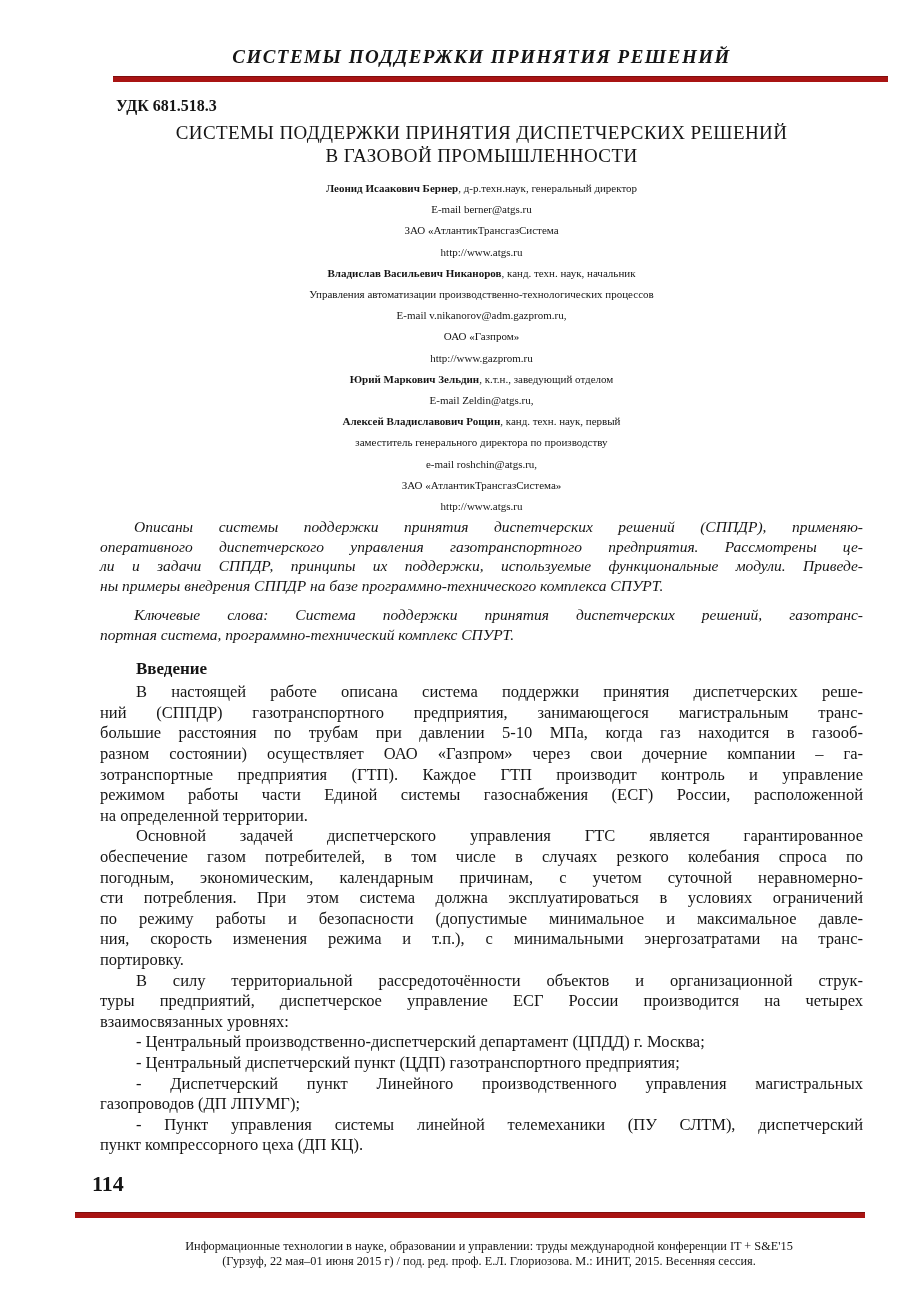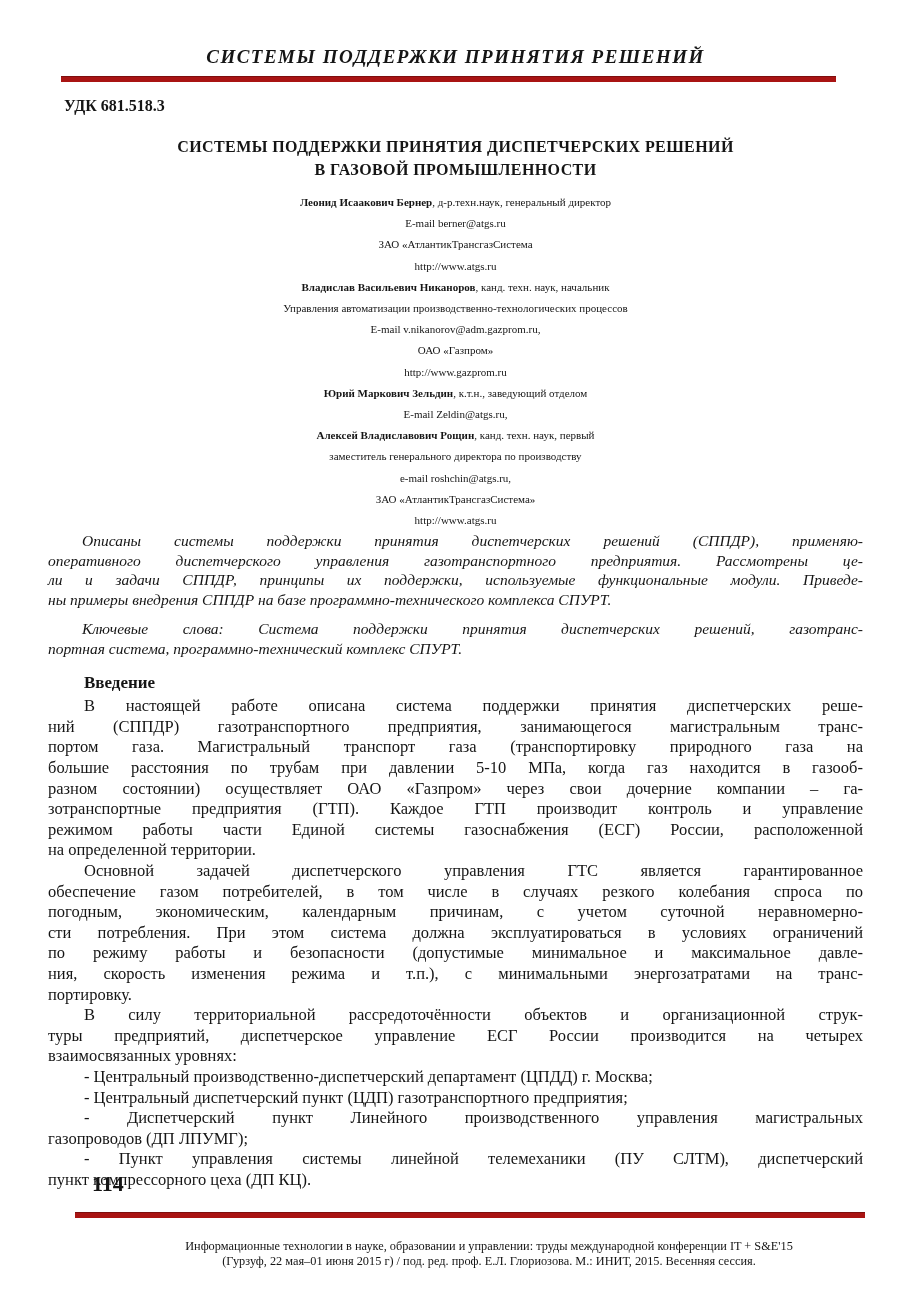--- a/index.html
+++ b/index.html
@@ -5,21 +5,21 @@
   html,body { margin:0; padding:0; background:#e8e8e8; }
   .page {
     position: relative;
     width: 919px; height: 1300px;
     margin: 0 auto;
     background: #ffffff;
     font-family: "Liberation Serif", "DejaVu Serif", serif;
     color: #151515;
     overflow: hidden;
   }
-  .content { padding: 46px 56px 0 48px; }
+  .content { padding: 46px 56px 0 100px; }
 
   .running-head {
     text-align: center;
     font-style: italic;
     font-weight: bold;
     font-size: 19px;
     letter-spacing: 1.5px;
     line-height: 22px;
   }
   .rule {
@@ -30,24 +30,24 @@
     background: #a91413;
     border-top: 1px solid #7d0e0e;
   }
   .udk {
     margin-top: 15px;
     margin-left: 16px;
     font-weight: bold;
     font-size: 16px;
   }
   .title {
-    margin-top: 21px;
+    margin-top: 7px;
     text-align: center;
-    font-weight: bold;
-    font-size: 16px;
+    font-weight: normal;
+    font-size: 19px;
     line-height: 22.5px;
     letter-spacing: 0.4px;
   }
   .authors {
     margin-top: 11px;
     text-align: center;
     font-size: 11px;
     line-height: 21.2px;
   }
   .authors .a-name { font-weight: bold; }
@@ -143,21 +143,20 @@
     <div class="keywords" id="keywords">
         <div class="line jst">Ключевые слова: Система поддержки принятия диспетчерских решений, газотранс-</div>
         <div class="line">портная система, программно-технический комплекс СПУРТ.</div>
       </div>
 
     <div class="body-blocks" id="body-blocks">
         <div class="section-heading">Введение</div>
         <div class="para">
           <div class="line jst">В настоящей работе описана система поддержки принятия диспетчерских реше-</div>
           <div class="line jst">ний (СППДР) газотранспортного предприятия, занимающегося магистральным транс-</div>
-          <div class="line jst">портом газа. Магистральный транспорт газа (транспортировку природного газа на</div>
           <div class="line jst">большие расстояния по трубам при давлении 5-10 МПа, когда газ находится в газооб-</div>
           <div class="line jst">разном состоянии) осуществляет ОАО «Газпром» через свои дочерние компании – га-</div>
           <div class="line jst">зотранспортные предприятия (ГТП). Каждое ГТП производит контроль и управление</div>
           <div class="line jst">режимом работы части Единой системы газоснабжения (ЕСГ) России, расположенной</div>
           <div class="line">на определенной территории.</div>
         </div>
         <div class="para">
           <div class="line jst">Основной задачей диспетчерского управления ГТС является гарантированное</div>
           <div class="line jst">обеспечение газом потребителей, в том числе в случаях резкого колебания спроса по</div>
           <div class="line jst">погодным, экономическим, календарным причинам, с учетом суточной неравномерно-</div>

